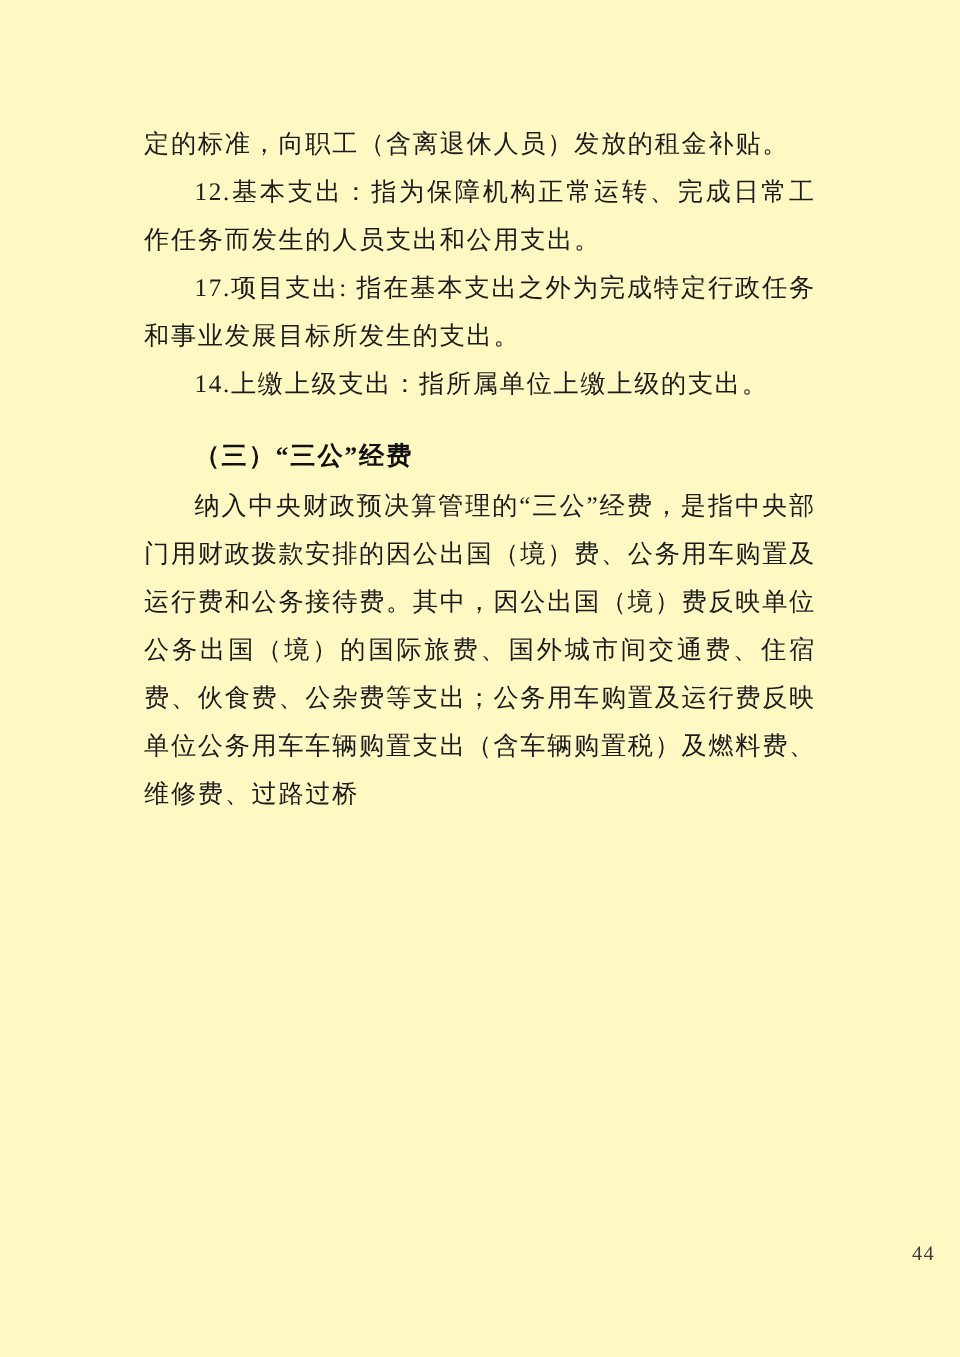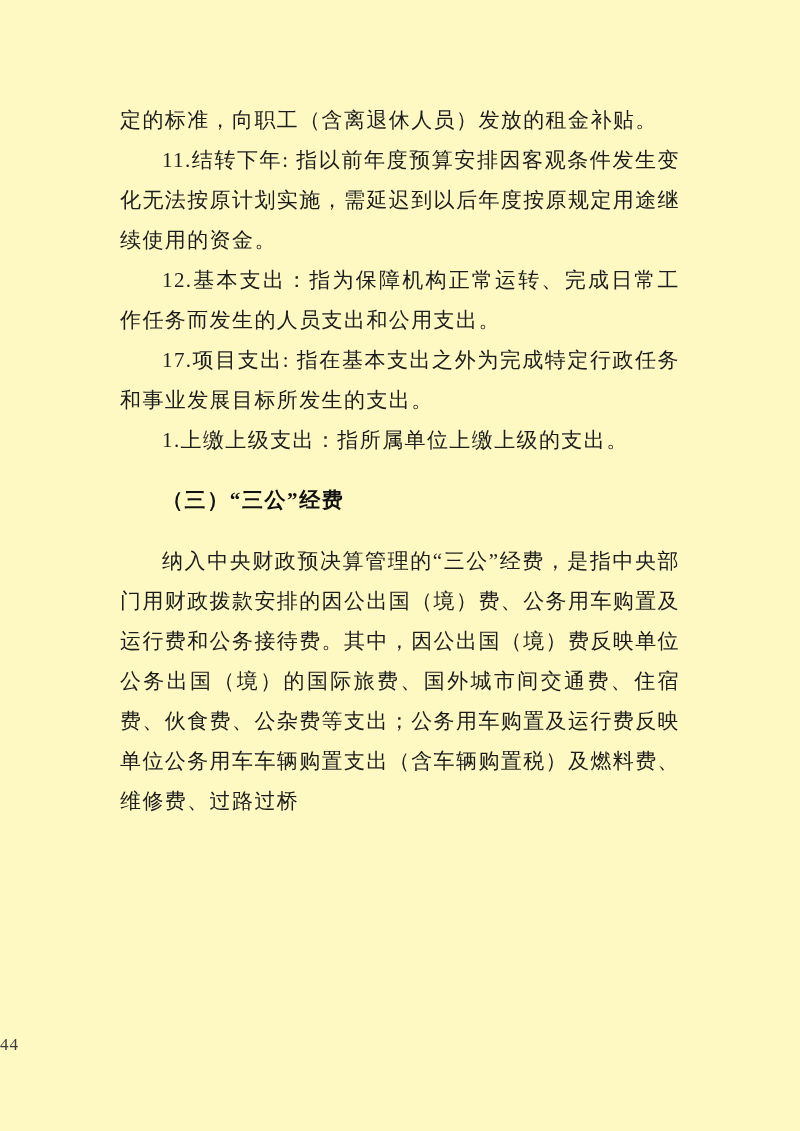--- a/index.html
+++ b/index.html
@@ -27,50 +27,49 @@
     font-size: 21px;
     line-height: 40px;
     text-align: justify;
     letter-spacing: 1.4px;
     word-break: break-all;
   }
   .para.indent {
     text-indent: 2em;
   }
   .section-heading {
-    margin: 20px 0 21px 0;
+    margin: 20px 0 1px 0;
     font-size: 21px;
     line-height: 40px;
     font-weight: bold;
     text-indent: 2em;
     letter-spacing: 1.6px;
     color: #111111;
   }
   .page-number {
     position: absolute;
     top: 1033px;
     left: 0;
     width: 779px;
-    text-align: left;
+    text-align: right;
     font-size: 17px;
     line-height: 24px;
     color: #3d3d3d;
     letter-spacing: 1px;
   }
 </style>
 </head>
 <body>
 
 <div class="doc-page">
   <div class="page-body">
     <p class="para">定的标准，向职工（含离退休人员）发放的租金补贴。</p>
-    <p class="para indent">11.结转下年: 指以前年度预算安排因客观条件发生变化无法按原计划实施，需延迟到以后年度按原规定用途继续使用的资金。</p>
     <p class="para indent">12.基本支出：指为保障机构正常运转、完成日常工作任务而发生的人员支出和公用支出。</p>
     <p class="para indent">17.项目支出: 指在基本支出之外为完成特定行政任务和事业发展目标所发生的支出。</p>
-    <p class="para indent">1.上缴上级支出：指所属单位上缴上级的支出。</p>
+    <p class="para indent">14.上缴上级支出：指所属单位上缴上级的支出。</p>
 
     <h3 class="section-heading">（三）“三公”经费</h3>
 
     <p class="para indent">纳入中央财政预决算管理的“三公”经费，是指中央部门用财政拨款安排的因公出国（境）费、公务用车购置及运行费和公务接待费。其中，因公出国（境）费反映单位公务出国（境）的国际旅费、国外城市间交通费、住宿费、伙食费、公杂费等支出；公务用车购置及运行费反映单位公务用车车辆购置支出（含车辆购置税）及燃料费、维修费、过路过桥</p>
   </div>
 
   <div class="page-number">44</div>
 </div>
 
 </body></html>

